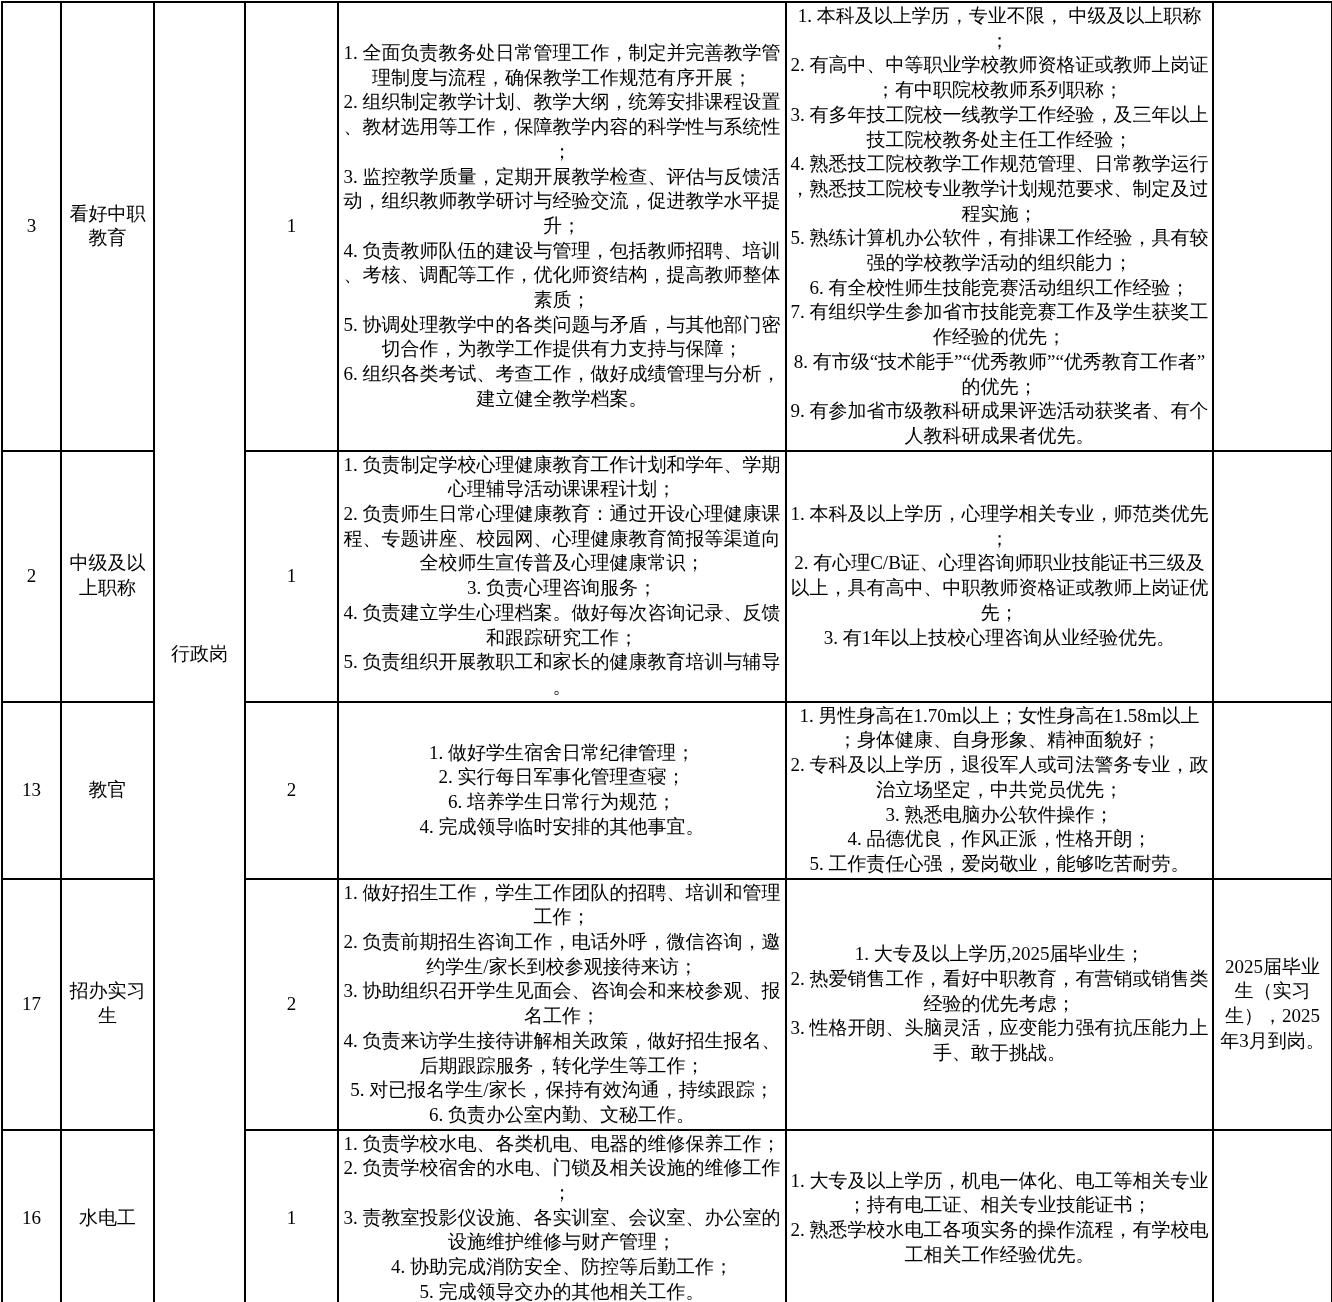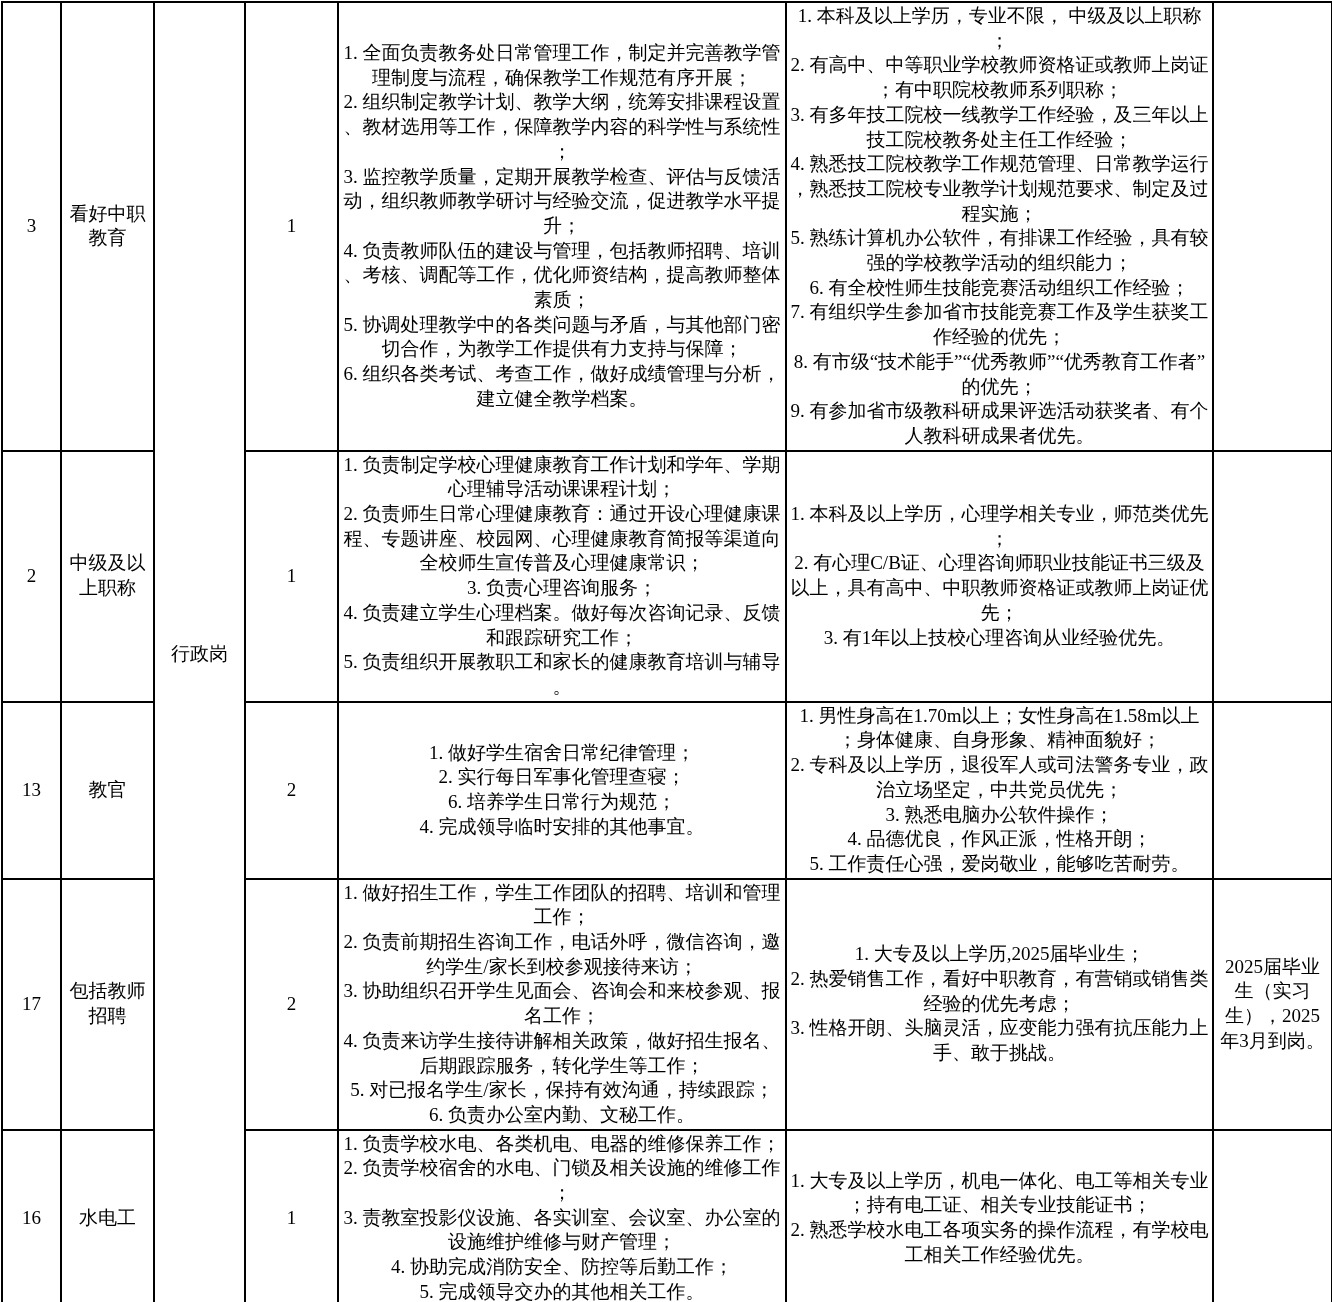--- a/index.html
+++ b/index.html
@@ -106,21 +106,21 @@
 4. 完成领导临时安排的其他事宜。</td>
         <td class="text-cell">1. 男性身高在1.70m以上；女性身高在1.58m以上；身体健康、自身形象、精神面貌好；
 2. 专科及以上学历，退役军人或司法警务专业，政治立场坚定，中共党员优先；
 3. 熟悉电脑办公软件操作；
 4. 品德优良，作风正派，性格开朗；
 5. 工作责任心强，爱岗敬业，能够吃苦耐劳。</td>
         <td class="center-cell"></td>
       </tr>
       <tr style="height:248px">
         <td class="center-cell">17</td>
-        <td class="center-cell">包括教师招聘</td>
+        <td class="center-cell">招办实习生</td>
         <td class="center-cell">2</td>
         <td class="text-cell">1. 做好招生工作，学生工作团队的招聘、培训和管理工作；
 2. 负责前期招生咨询工作，电话外呼，微信咨询，邀约学生/家长到校参观接待来访；
 3. 协助组织召开学生见面会、咨询会和来校参观、报名工作；
 4. 负责来访学生接待讲解相关政策，做好招生报名、后期跟踪服务，转化学生等工作；
 5. 对已报名学生/家长，保持有效沟通，持续跟踪；
 6. 负责办公室内勤、文秘工作。</td>
         <td class="text-cell">1. 大专及以上学历,2025届毕业生；
 2. 热爱销售工作，看好中职教育，有营销或销售类经验的优先考虑；
 3. 性格开朗、头脑灵活，应变能力强有抗压能力上手、敢于挑战。</td>

